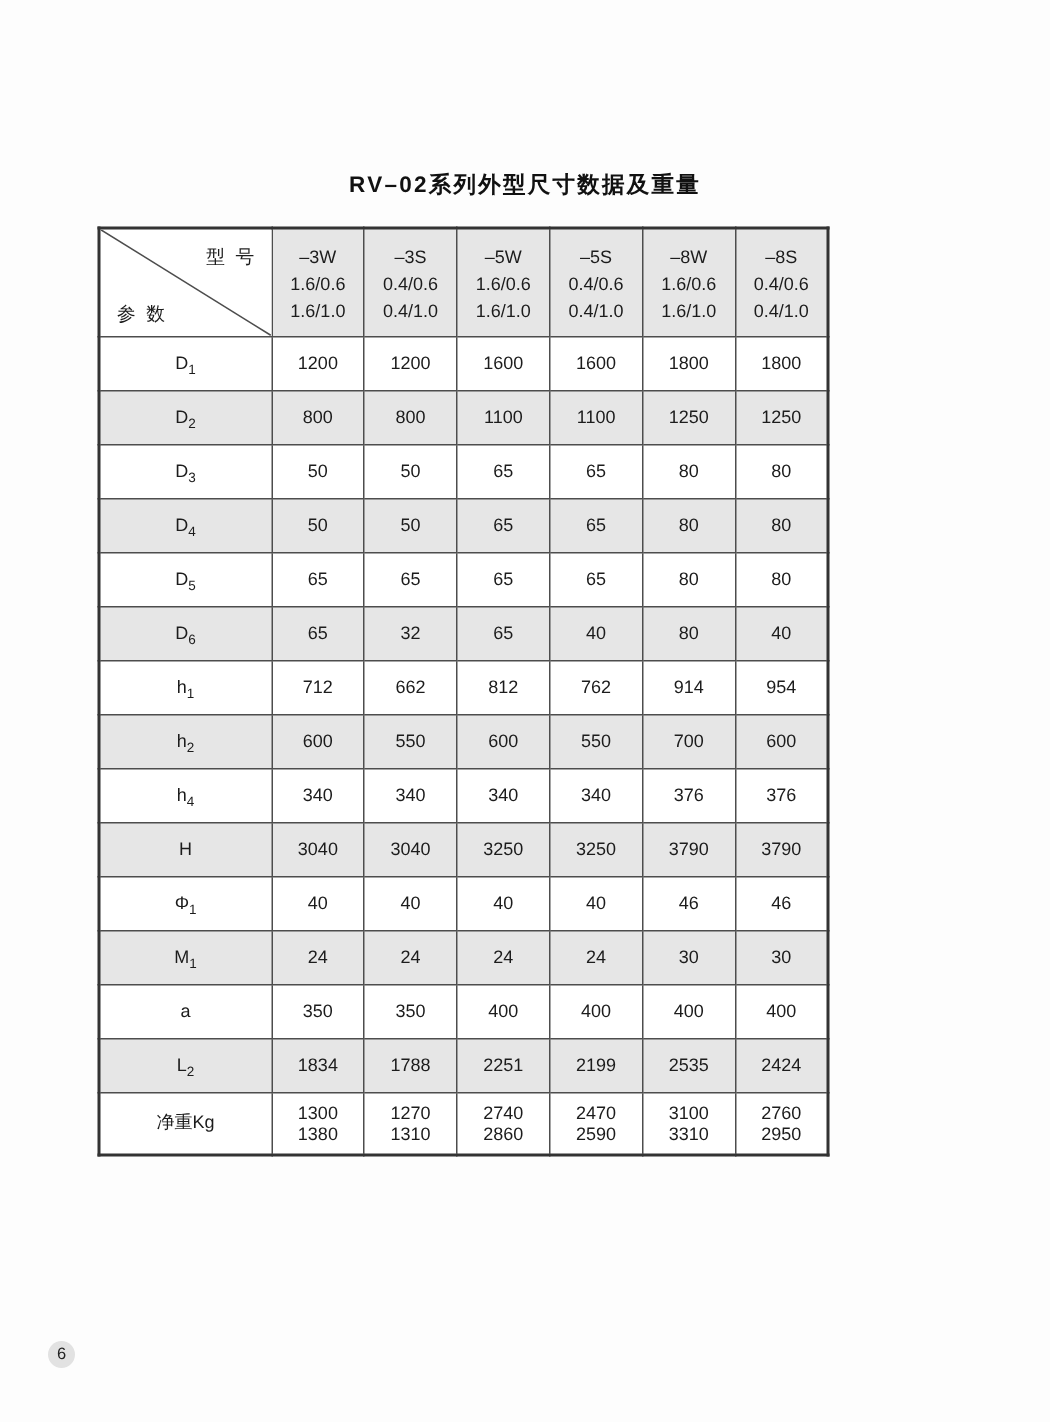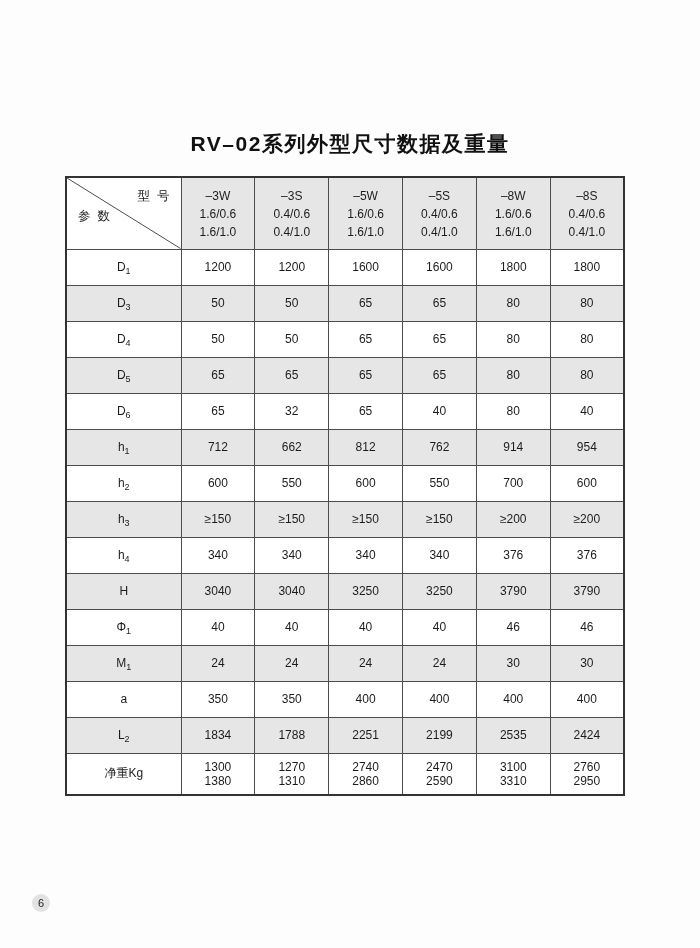--- a/index.html
+++ b/index.html
@@ -6,31 +6,31 @@
   html, body { margin: 0; padding: 0; }
   body {
     width: 700px; height: 948px;
     background: #fdfdfd;
     color: #1c1c1c;
     font-family: "Liberation Sans", "DejaVu Sans", sans-serif;
     position: relative;
     overflow: hidden;
   }
   .title {
-    margin: 16px;
+    margin: 0;
     padding-top: 114px;
     text-align: center;
-    font-size: 21px;
+    font-size: 15px;
     font-weight: bold;
     letter-spacing: 1.5px;
     color: #111;
   }
   table.dim-table {
     margin: 18px auto 0 65px;
-    width: 560px;
+    width: 488px;
     border-collapse: collapse;
     table-layout: fixed;
     border: 2px solid #333;
   }
   .dim-table th, .dim-table td {
     border: 1px solid #4d4d4d;
     padding: 0;
     text-align: center;
     vertical-align: middle;
     font-weight: normal;
@@ -49,21 +49,21 @@
     position: relative;
     background: #fff !important;
     overflow: hidden;
   }
   .corner svg { position: absolute; left: 0; top: 0; width: 100%; height: 100%; }
   .corner .c-tr {
     position: absolute; top: 10px; right: 11px;
     white-space: pre; font-size: 12.5px;
   }
   .corner .c-bl {
-    position: absolute; bottom: 24px; left: 11px;
+    position: absolute; bottom: 6px; left: 11px;
     white-space: pre; font-size: 12.5px;
   }
   .param-cell sub { font-size: 9px; line-height: 0; }
   .value-cell { white-space: pre-line; line-height: 14px; }
   .pagenum {
     position: absolute;
     left: 32px; top: 894px;
     width: 18px; height: 18px;
     border-radius: 50%;
     background: #e2e2e2;
@@ -135,20 +135,29 @@
         <tr>
           <td class="param-cell"><span>D</span><sub>1</sub></td>
           <td class="value-cell">1200</td>
           <td class="value-cell">1200</td>
           <td class="value-cell">1600</td>
           <td class="value-cell">1600</td>
           <td class="value-cell">1800</td>
           <td class="value-cell">1800</td>
         </tr>
         <tr>
+          <td class="param-cell"><span>D</span><sub>2</sub></td>
+          <td class="value-cell">800</td>
+          <td class="value-cell">800</td>
+          <td class="value-cell">1100</td>
+          <td class="value-cell">1100</td>
+          <td class="value-cell">1250</td>
+          <td class="value-cell">1250</td>
+        </tr>
+        <tr>
           <td class="param-cell"><span>D</span><sub>3</sub></td>
           <td class="value-cell">50</td>
           <td class="value-cell">50</td>
           <td class="value-cell">65</td>
           <td class="value-cell">65</td>
           <td class="value-cell">80</td>
           <td class="value-cell">80</td>
         </tr>
         <tr>
           <td class="param-cell"><span>D</span><sub>4</sub></td>
@@ -187,29 +196,20 @@
           <td class="value-cell">954</td>
         </tr>
         <tr>
           <td class="param-cell"><span>h</span><sub>2</sub></td>
           <td class="value-cell">600</td>
           <td class="value-cell">550</td>
           <td class="value-cell">600</td>
           <td class="value-cell">550</td>
           <td class="value-cell">700</td>
           <td class="value-cell">600</td>
-        </tr>
-        <tr>
-          <td class="param-cell"><span>h</span><sub>3</sub></td>
-          <td class="value-cell">≥150</td>
-          <td class="value-cell">≥150</td>
-          <td class="value-cell">≥150</td>
-          <td class="value-cell">≥150</td>
-          <td class="value-cell">≥200</td>
-          <td class="value-cell">≥200</td>
         </tr>
         <tr>
           <td class="param-cell"><span>h</span><sub>4</sub></td>
           <td class="value-cell">340</td>
           <td class="value-cell">340</td>
           <td class="value-cell">340</td>
           <td class="value-cell">340</td>
           <td class="value-cell">376</td>
           <td class="value-cell">376</td>
         </tr>

